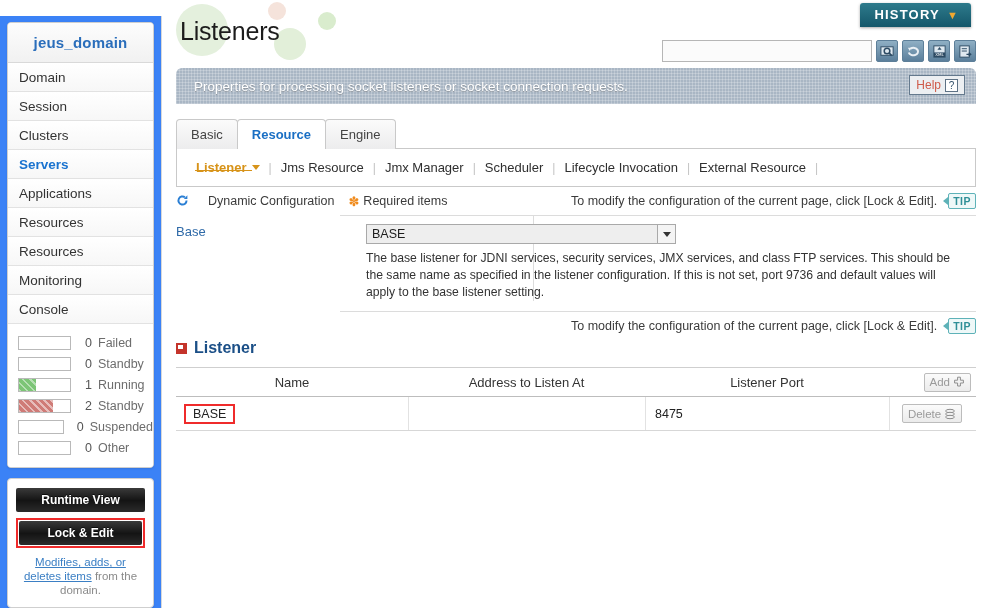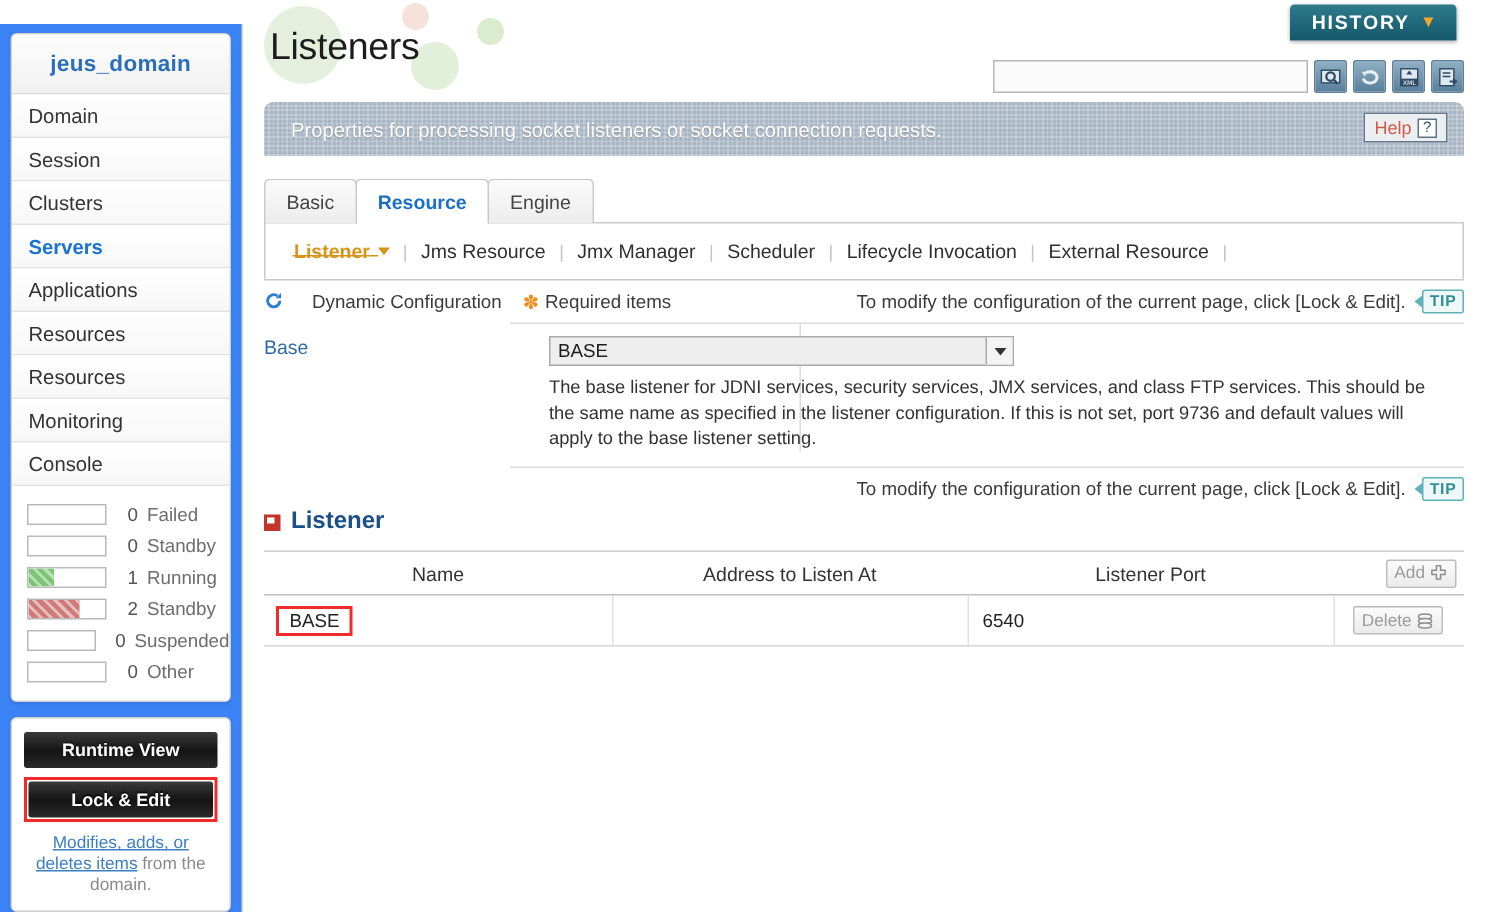--- a/index.html
+++ b/index.html
@@ -519,21 +519,21 @@
                 <path d="M4.6 1.2h2.8v3h3v2.8h-3v3H4.6v-3h-3V4.2h3z" fill="#f2f2f2" stroke="#8e8e8e"></path>
               </svg>
           </div>
         </div>
       </div>
       <div class="tbl-row">
         <div class="td c-name">
           <span class="cell-hl">BASE</span>
         </div>
         <div class="td c-addr"></div>
-        <div class="td c-port">6540</div>
+        <div class="td c-port">8475</div>
         <div class="td c-act">
           <div class="sm-btn">
             <span>Delete</span>
             <svg width="12" height="12" viewBox="0 0 12 12">
                 <ellipse cx="6" cy="3" rx="4.4" ry="1.7" fill="#f2f2f2" stroke="#8e8e8e"></ellipse>
                 <ellipse cx="6" cy="6" rx="4.4" ry="1.7" fill="#f2f2f2" stroke="#8e8e8e"></ellipse>
                 <ellipse cx="6" cy="9" rx="4.4" ry="1.7" fill="#f2f2f2" stroke="#8e8e8e"></ellipse>
               </svg>
           </div>
         </div>

